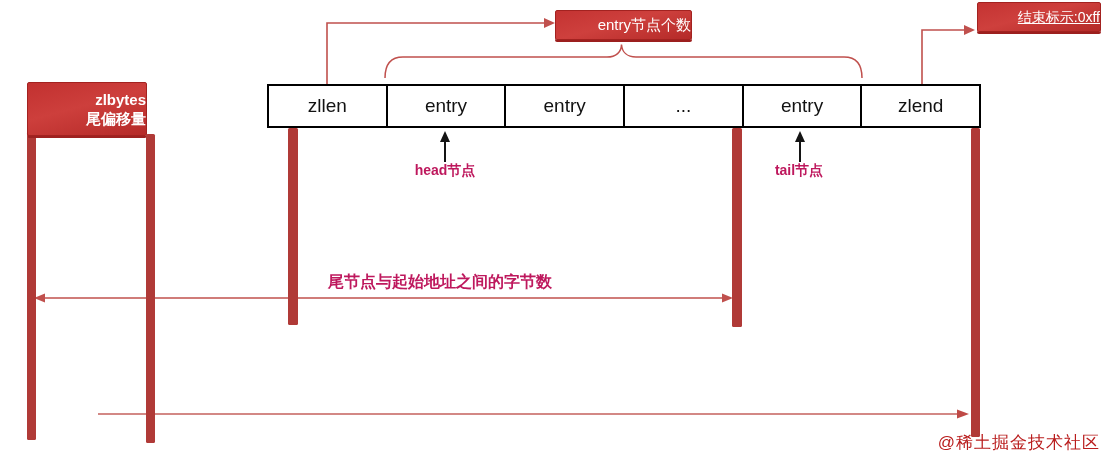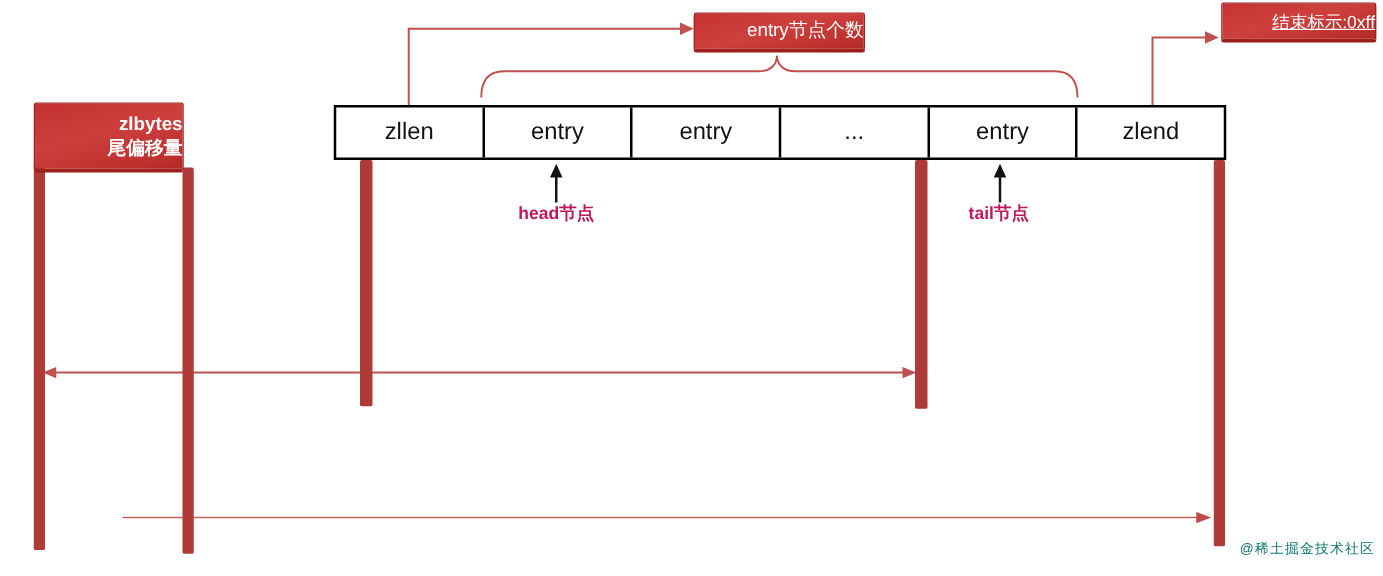--- a/index.html
+++ b/index.html
@@ -53,21 +53,21 @@
   .tag1 { left:555px; top:10px; width:135px; height:28px; line-height:28px; font-size:15px; }
   .tag2 { left:977px; top:2px; width:122px; height:28px; line-height:28px; font-size:14px;text-decoration:underline; }
 
   .note { position:absolute; z-index:4; color:#be185d; font-size:14px; text-align:center;font-weight:bold; }
   .note-head { left:398px; top:162px; width:94px; }
   .note-tail { left:752px; top:162px; width:94px; }
   .note-offset { left:328px; top:272px; width:300px; font-size:16px; text-align:left; }
 
   .watermark {
     position:absolute; right:6px; top:431px; z-index:4;
-    color:#0f766e; font-size:11px; letter-spacing:1px;
+    color:#b91c1c; font-size:17px; letter-spacing:1px;
   }
 </style>
 </head>
 <body>
 
 <div class="canvas">
 
   <svg class="lines" width="1106" height="461" viewBox="0 0 1106 461">
 
     <path d="M327 84 L327 23 L545 23" fill="none" stroke="#c0504d" stroke-width="1.6"></path>
@@ -111,15 +111,16 @@
     <div class="cell-plain">...</div>
     <div class="cell-plain">entry</div>
     <div class="cell-plain">zlend</div>
   </div>
 
   <div class="tag tag1">entry节点个数</div>
   <div class="tag tag2">结束标示:0xff</div>
 
   <div class="note note-head">head节点</div>
   <div class="note note-tail">tail节点</div>
+  <div class="note note-offset">尾节点与起始地址之间的字节数</div>
 
   <div class="watermark">@稀土掘金技术社区</div>
 </div>
 
 </body></html>

